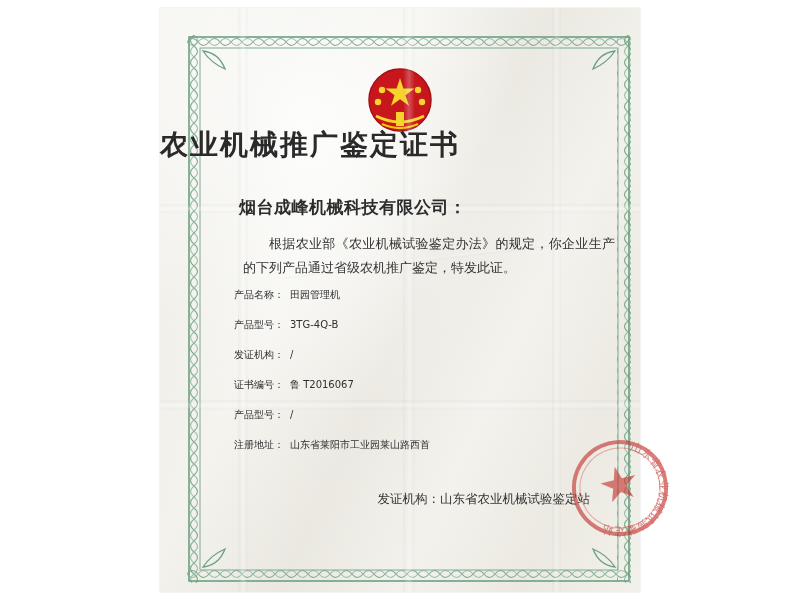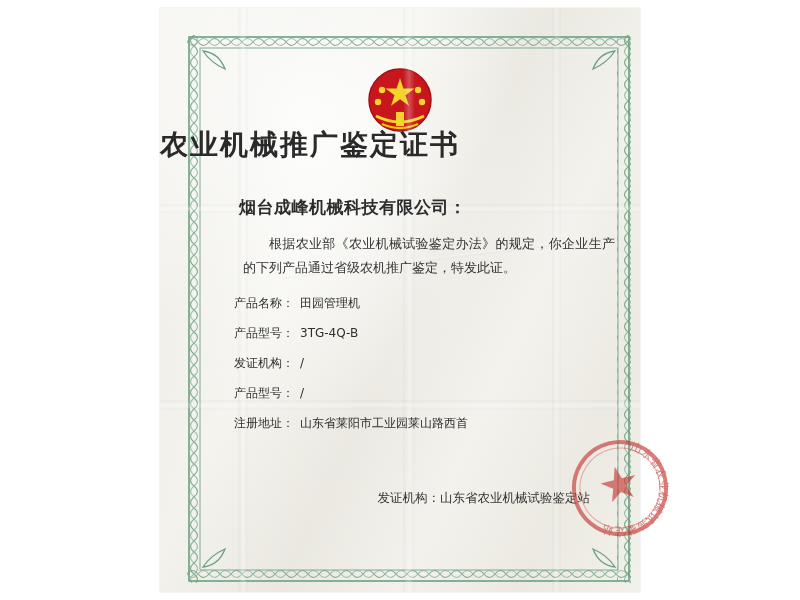--- a/index.html
+++ b/index.html
@@ -109,37 +109,36 @@
     text-indent: 26px;
     text-align: justify;
     margin-left: 27px;
   }
 
   #fields {
     position: absolute;
     left: 74px; top: 272px;
     width: 356px;
     font-family: "DejaVu Sans", sans-serif;
-    font-size: 12px;
+    font-size: 10px;
     color: #333333;
-    margin-top: 8px;
   }
   .field-row {
     height: 30px;
     line-height: 30px;
     white-space: nowrap;
   }
   .field-label { color: #2f2f2f; }
   .field-value { margin-left: 6px; color: #2f2f2f; }
 
   #signoff {
     position: absolute;
     left: 74px; top: 478px;
     width: 356px;
-    font-family: Liberation Mono, monospace;
+    font-family: Liberation Sans, sans-serif;
     font-size: 12.5px;
     color: #333333;
     text-align: right;
   }
   .signoff-row { height: 26px; line-height: 26px; white-space: nowrap; }
 
   
   #seal {
     position: absolute;
     left: 404px; top: 424px;
@@ -215,20 +214,23 @@
       <div class="field-row">
         <span class="field-label">产品名称：</span><span class="field-value">田园管理机</span>
       </div>
       <div class="field-row">
         <span class="field-label">产品型号：</span><span class="field-value">3TG-4Q-B</span>
       </div>
       <div class="field-row">
         <span class="field-label">发证机构：</span><span class="field-value">/</span>
       </div>
       <div class="field-row">
+        <span class="field-label">证书编号：</span><span class="field-value">鲁 T2016067</span>
+      </div>
+      <div class="field-row">
         <span class="field-label">产品型号：</span><span class="field-value">/</span>
       </div>
       <div class="field-row">
         <span class="field-label">注册地址：</span><span class="field-value">山东省莱阳市工业园莱山路西首</span>
       </div>
     </div>
 
     <div id="signoff">
       <div class="signoff-row">
         <span>发证机构：</span><span>山东省农业机械试验鉴定站</span>

